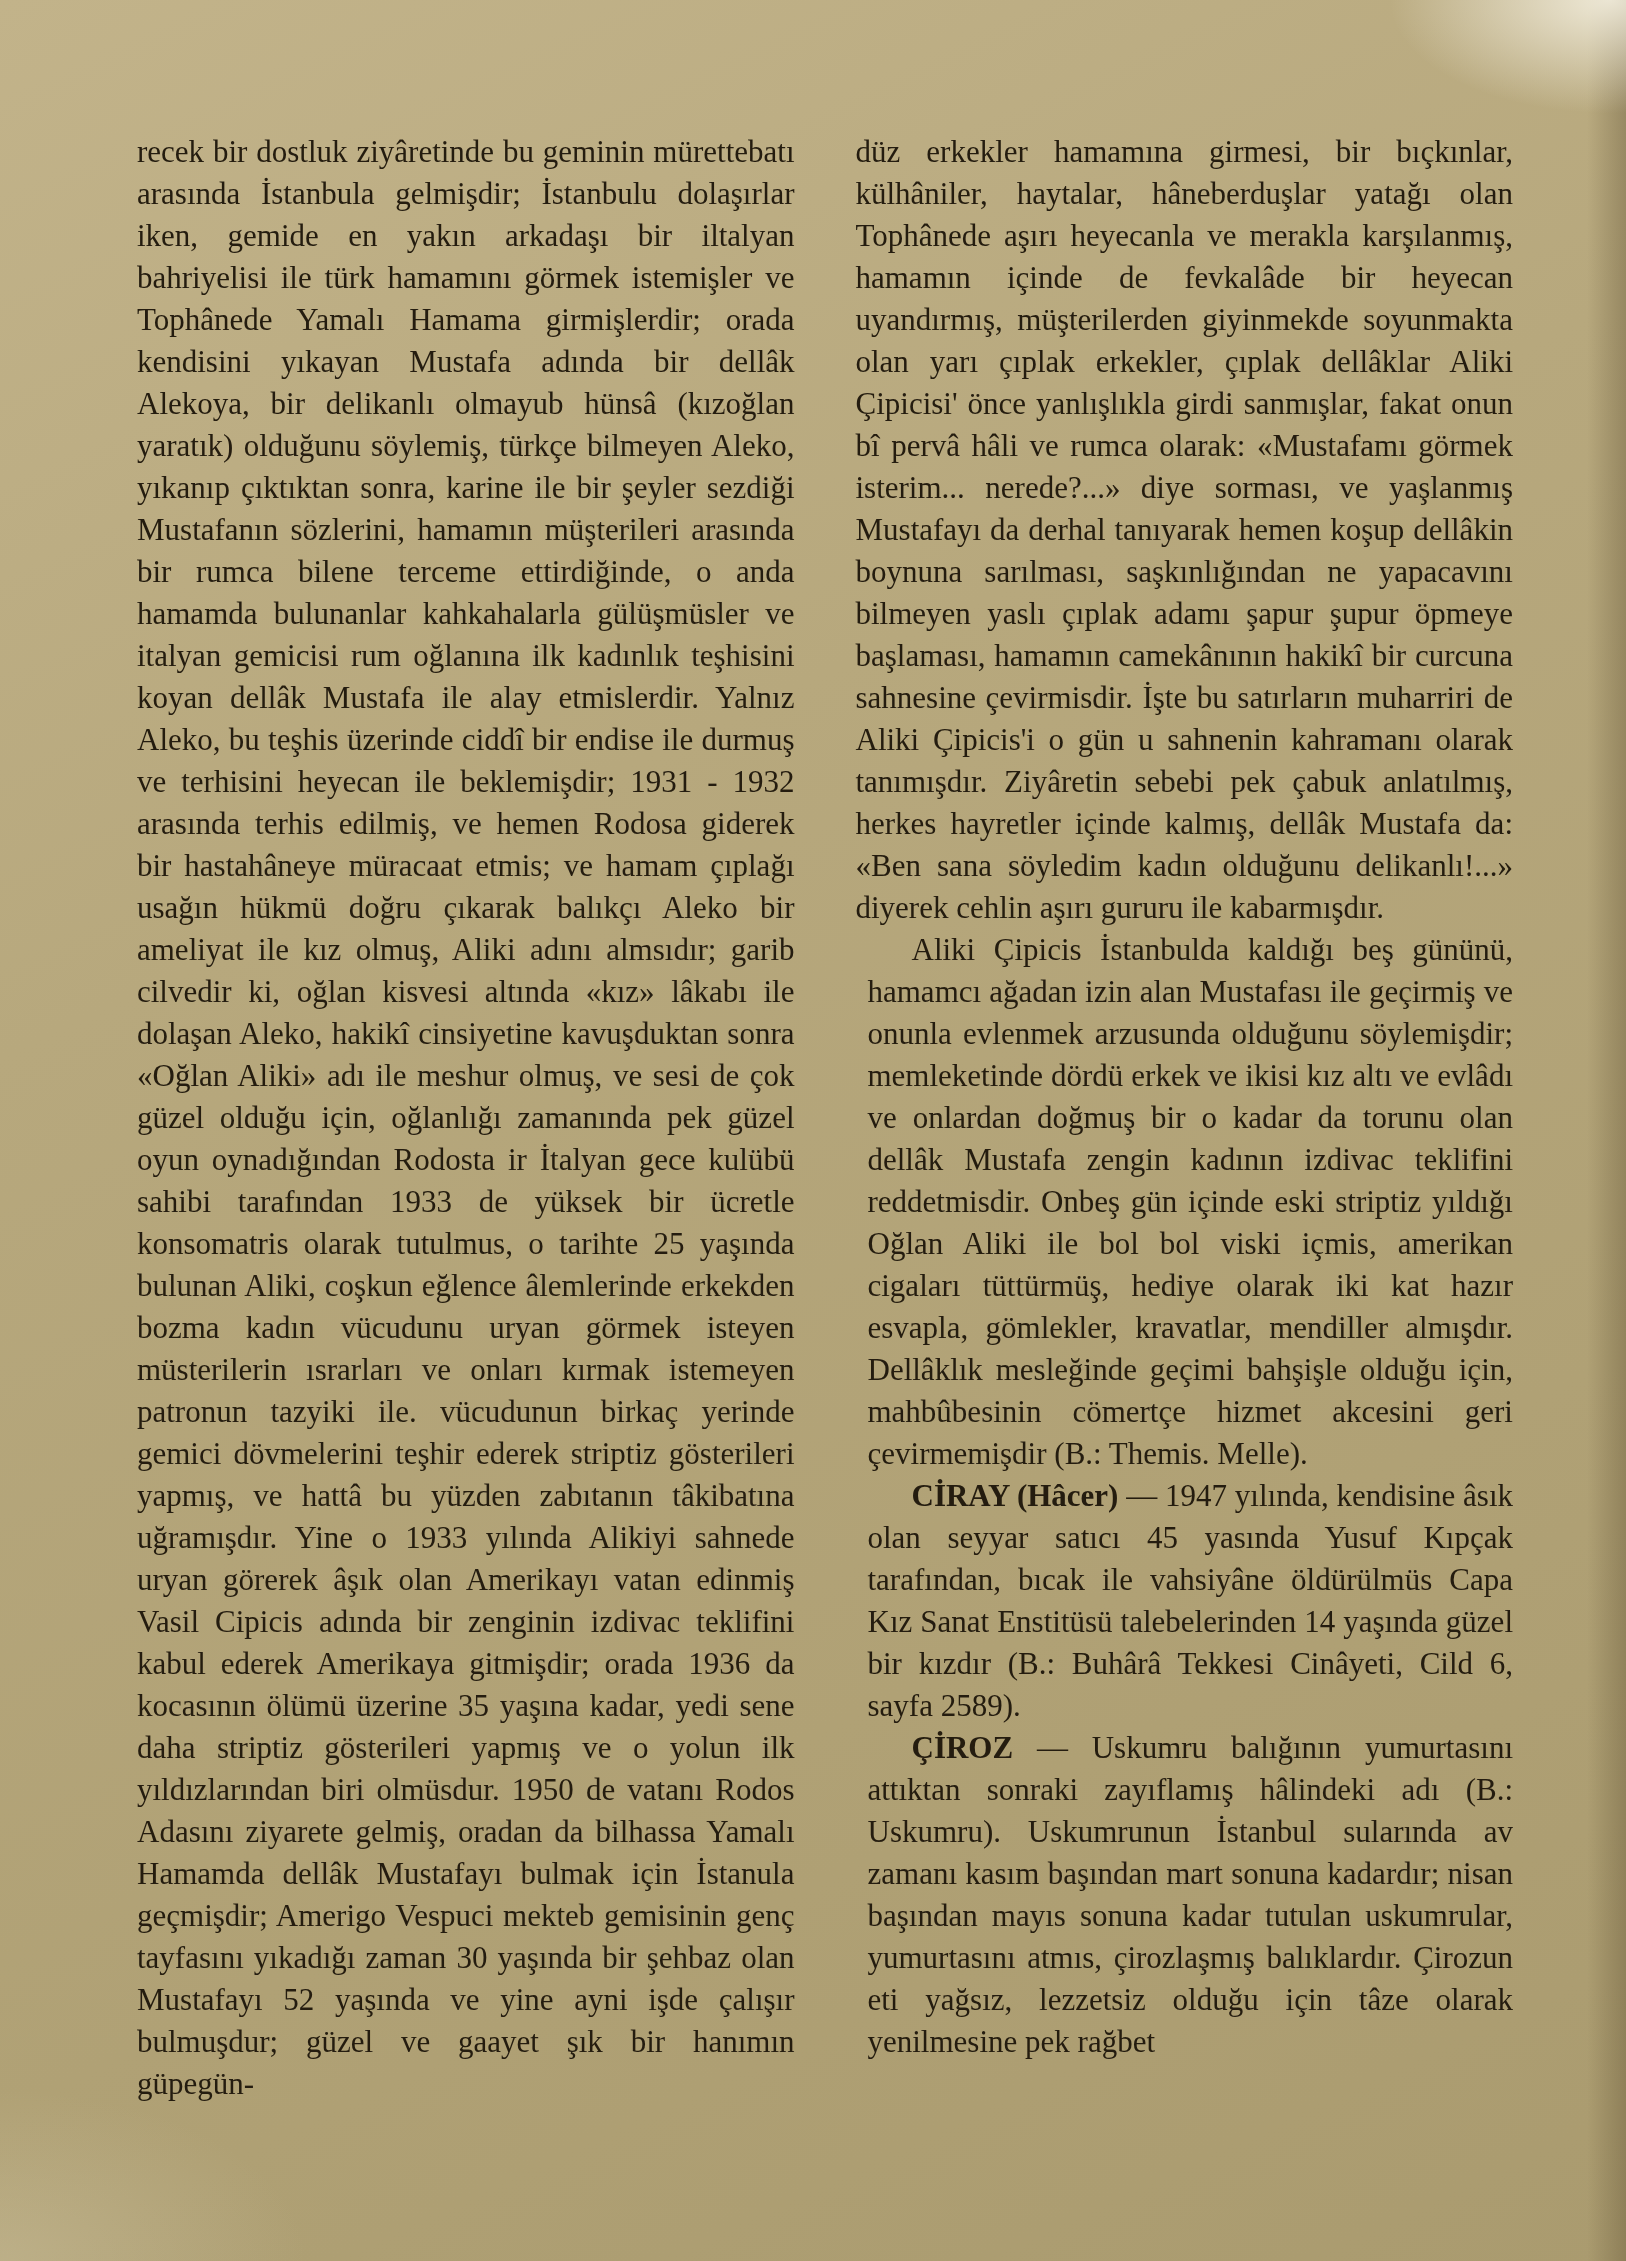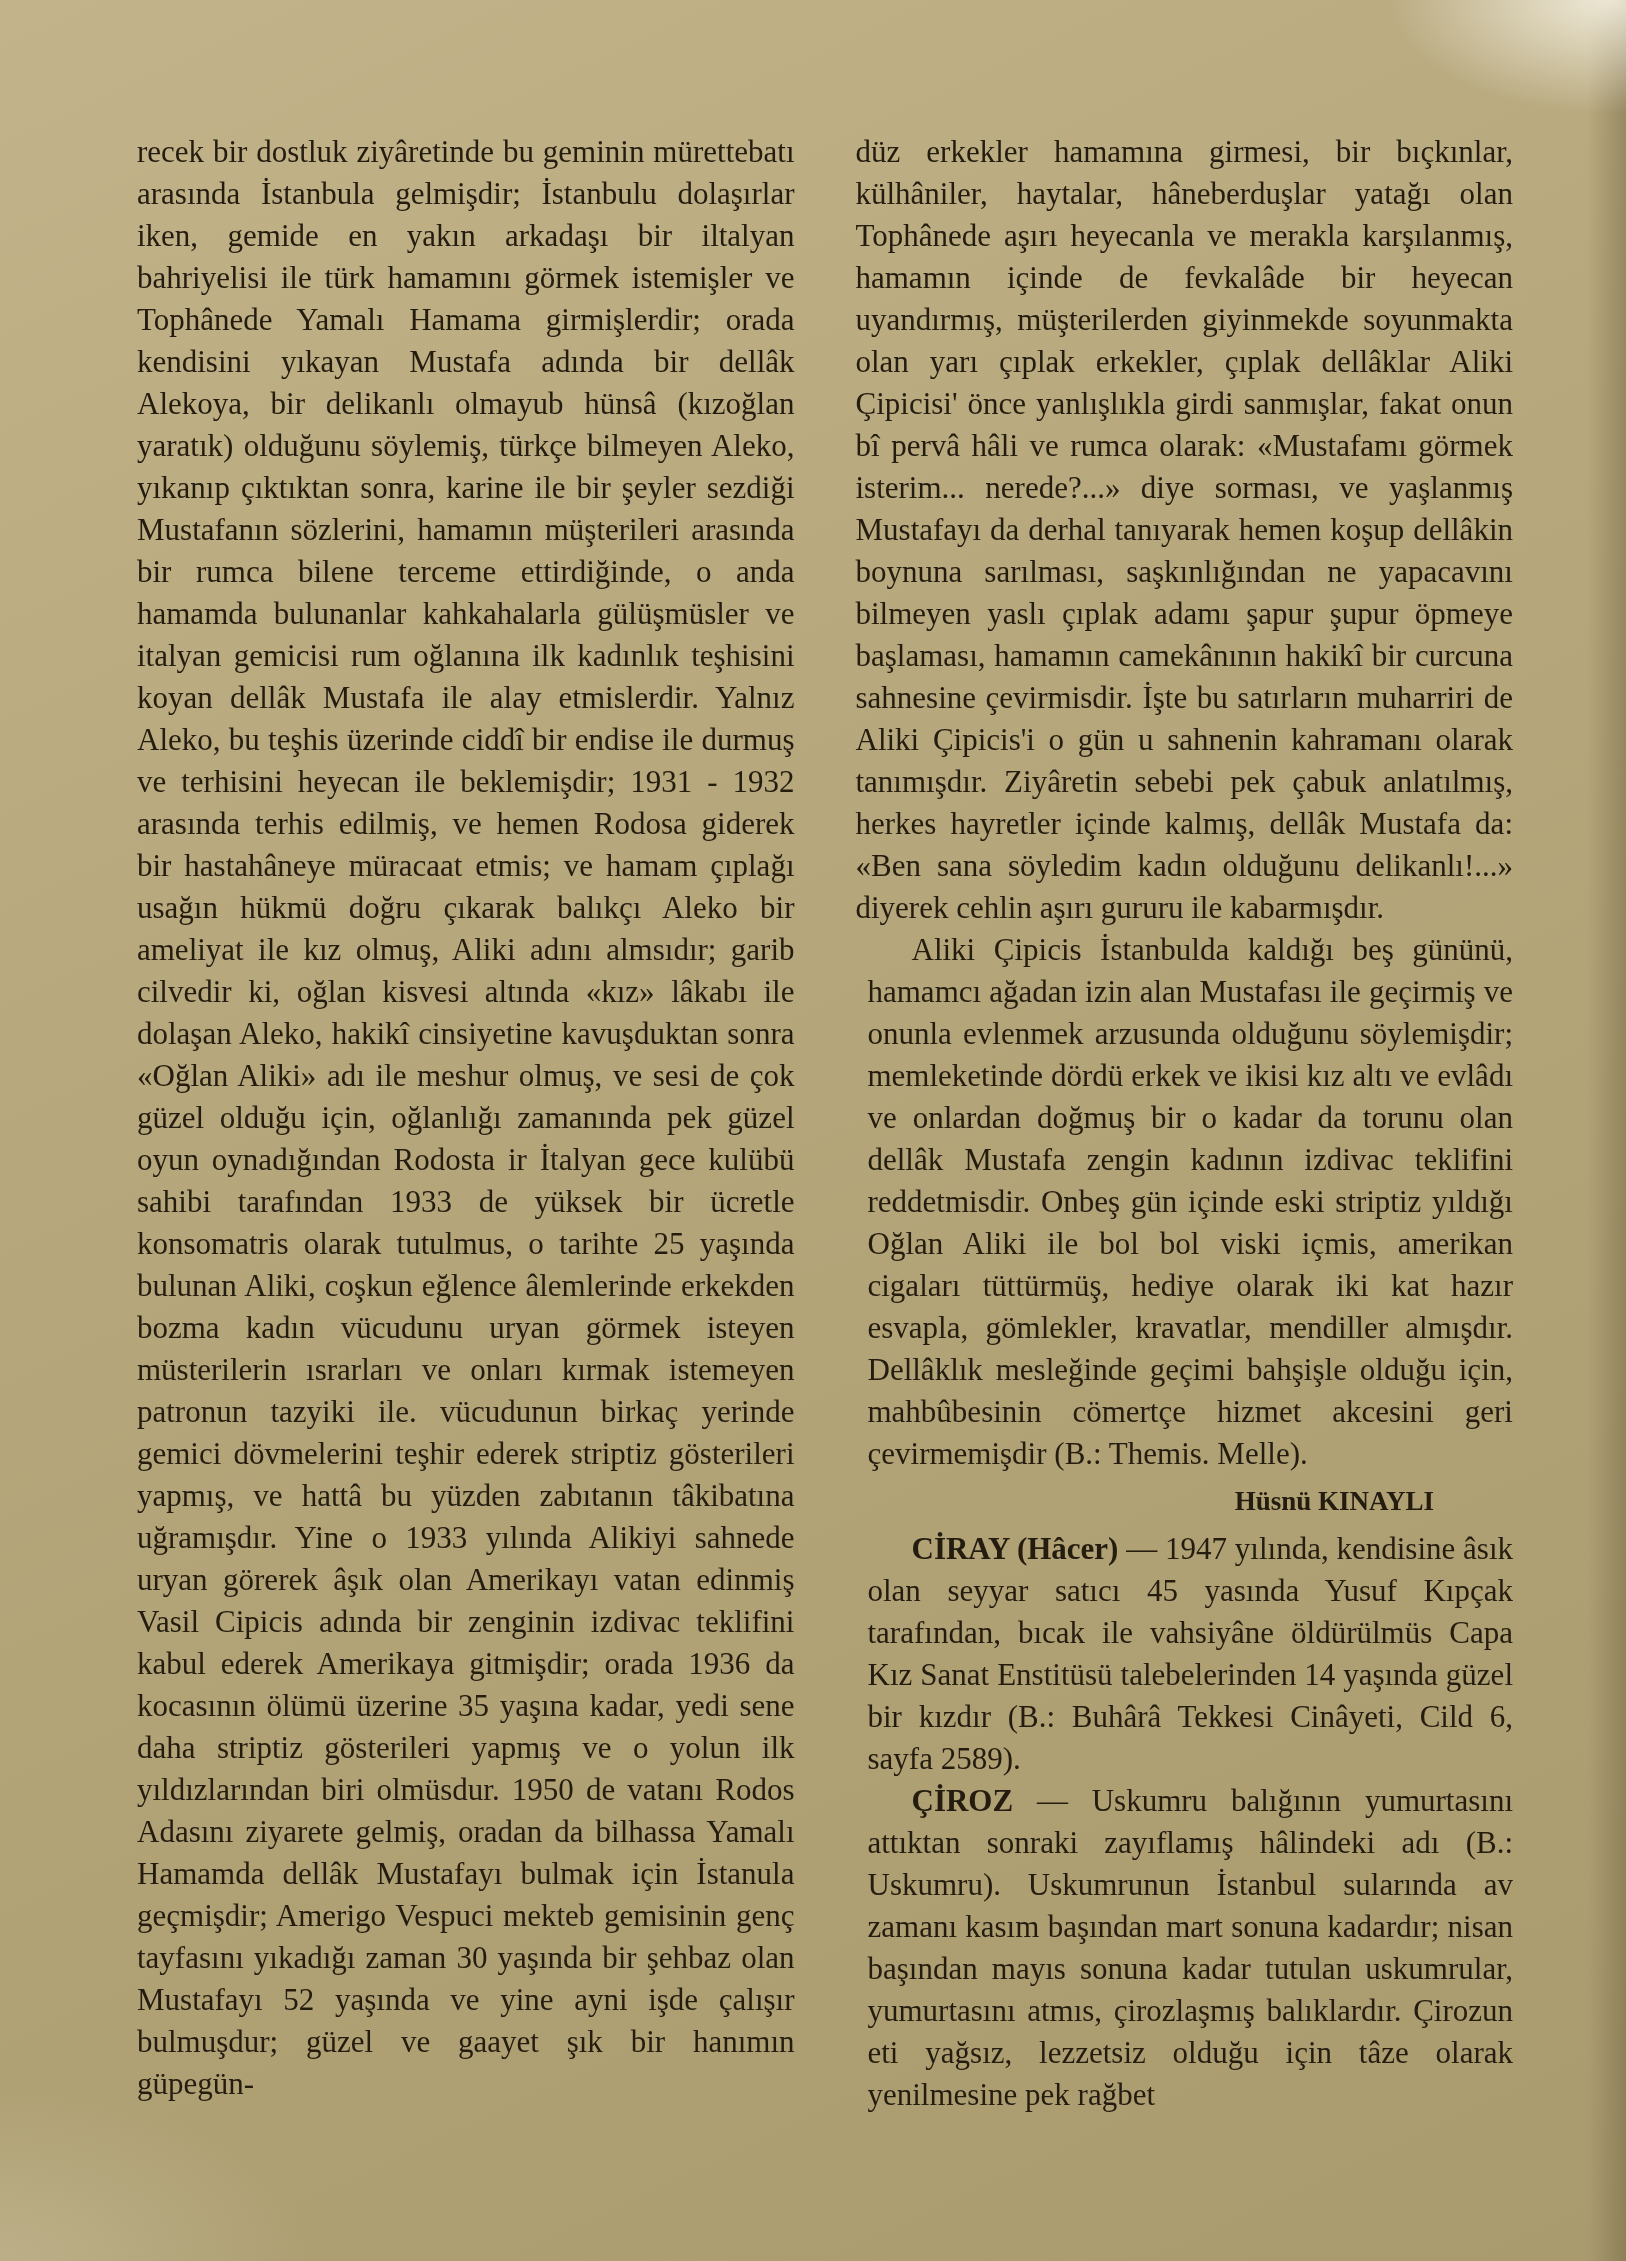--- a/index.html
+++ b/index.html
@@ -60,21 +60,20 @@
 
   <div class="columns">
 
     <div class="col">
       <p>recek bir dostluk ziyâretinde bu geminin mürettebatı arasında İstanbula gelmişdir; İstanbulu dolaşırlar iken, gemide en yakın arkadaşı bir iltalyan bahriyelisi ile türk hamamını görmek istemişler ve Tophânede Yamalı Hamama girmişlerdir; orada kendisini yıkayan Mustafa adında bir dellâk Alekoya, bir delikanlı olmayub hünsâ (kızoğlan yaratık) olduğunu söylemiş, türkçe bilmeyen Aleko, yıkanıp çıktıktan sonra, karine ile bir şeyler sezdiği Mustafanın sözlerini, hamamın müşterileri arasında bir rumca bilene terceme ettirdiğinde, o anda hamamda bulunanlar kahkahalarla gülüşmüsler ve italyan gemicisi rum oğlanına ilk kadınlık teşhisini koyan dellâk Mustafa ile alay etmislerdir. Yalnız Aleko, bu teşhis üzerinde ciddî bir endise ile durmuş ve terhisini heyecan ile beklemişdir; 1931 - 1932 arasında terhis edilmiş, ve hemen Rodosa giderek bir hastahâneye müracaat etmis; ve hamam çıplağı usağın hükmü doğru çıkarak balıkçı Aleko bir ameliyat ile kız olmuş, Aliki adını almsıdır; garib cilvedir ki, oğlan kisvesi altında «kız» lâkabı ile dolaşan Aleko, hakikî cinsiyetine kavuşduktan sonra «Oğlan Aliki» adı ile meshur olmuş, ve sesi de çok güzel olduğu için, oğlanlığı zamanında pek güzel oyun oynadığından Rodosta ir İtalyan gece kulübü sahibi tarafından 1933 de yüksek bir ücretle konsomatris olarak tutulmus, o tarihte 25 yaşında bulunan Aliki, coşkun eğlence âlemlerinde erkekden bozma kadın vücudunu uryan görmek isteyen müsterilerin ısrarları ve onları kırmak istemeyen patronun tazyiki ile. vücudunun birkaç yerinde gemici dövmelerini teşhir ederek striptiz gösterileri yapmış, ve hattâ bu yüzden zabıtanın tâkibatına uğramışdır. Yine o 1933 yılında Alikiyi sahnede uryan görerek âşık olan Amerikayı vatan edinmiş Vasil Cipicis adında bir zenginin izdivac teklifini kabul ederek Amerikaya gitmişdir; orada 1936 da kocasının ölümü üzerine 35 yaşına kadar, yedi sene daha striptiz gösterileri yapmış ve o yolun ilk yıldızlarından biri olmüsdur. 1950 de vatanı Rodos Adasını ziyarete gelmiş, oradan da bilhassa Yamalı Hamamda dellâk Mustafayı bulmak için İstanula geçmişdir; Amerigo Vespuci mekteb gemisinin genç tayfasını yıkadığı zaman 30 yaşında bir şehbaz olan Mustafayı 52 yaşında ve yine ayni işde çalışır bulmuşdur; güzel ve gaayet şık bir hanımın güpegün-</p>
     </div>
 
     <div class="col">
       <p>düz erkekler hamamına girmesi, bir bıçkınlar, külhâniler, haytalar, hâneberduşlar yatağı olan Tophânede aşırı heyecanla ve merakla karşılanmış, hamamın içinde de fevkalâde bir heyecan uyandırmış, müşterilerden giyinmekde soyunmakta olan yarı çıplak erkekler, çıplak dellâklar Aliki Çipicisi' önce yanlışlıkla girdi sanmışlar, fakat onun bî pervâ hâli ve rumca olarak: «Mustafamı görmek isterim... nerede?...» diye sorması, ve yaşlanmış Mustafayı da derhal tanıyarak hemen koşup dellâkin boynuna sarılması, saşkınlığından ne yapacavını bilmeyen yaslı çıplak adamı şapur şupur öpmeye başlaması, hamamın camekânının hakikî bir curcuna sahnesine çevirmisdir. İşte bu satırların muharriri de Aliki Çipicis'i o gün u sahnenin kahramanı olarak tanımışdır. Ziyâretin sebebi pek çabuk anlatılmış, herkes hayretler içinde kalmış, dellâk Mustafa da: «Ben sana söyledim kadın olduğunu delikanlı!...» diyerek cehlin aşırı gururu ile kabarmışdır.</p>
       <p class="indent">Aliki Çipicis İstanbulda kaldığı beş gününü, hamamcı ağadan izin alan Mustafası ile geçirmiş ve onunla evlenmek arzusunda olduğunu söylemişdir; memleketinde dördü erkek ve ikisi kız altı ve evlâdı ve onlardan doğmuş bir o kadar da torunu olan dellâk Mustafa zengin kadının izdivac teklifini reddetmisdir. Onbeş gün içinde eski striptiz yıldığı Oğlan Aliki ile bol bol viski içmis, amerikan cigaları tüttürmüş, hediye olarak iki kat hazır esvapla, gömlekler, kravatlar, mendiller almışdır. Dellâklık mesleğinde geçimi bahşişle olduğu için, mahbûbesinin cömertçe hizmet akcesini geri çevirmemişdir (B.: Themis. Melle).</p>
-      <p class="signature">Hüsnü KINAYLI</p>
       <p class="indent"><b class="headword">CİRAY (Hâcer)</b><span> — 1947 yılında, kendisine âsık olan seyyar satıcı 45 yasında Yusuf Kıpçak tarafından, bıcak ile vahsiyâne öldürülmüs Capa Kız Sanat Enstitüsü talebelerinden 14 yaşında güzel bir kızdır (B.: Buhârâ Tekkesi Cinâyeti, Cild 6, sayfa 2589).</span></p>
       <p class="indent"><b class="headword">ÇİROZ</b><span> — Uskumru balığının yumurtasını attıktan sonraki zayıflamış hâlindeki adı (B.: Uskumru). Uskumrunun İstanbul sularında av zamanı kasım başından mart sonuna kadardır; nisan başından mayıs sonuna kadar tutulan uskumrular, yumurtasını atmıs, çirozlaşmış balıklardır. Çirozun eti yağsız, lezzetsiz olduğu için tâze olarak yenilmesine pek rağbet</span></p>
     </div>
 
   </div>
 
 </div>
 
 
 </body></html>

